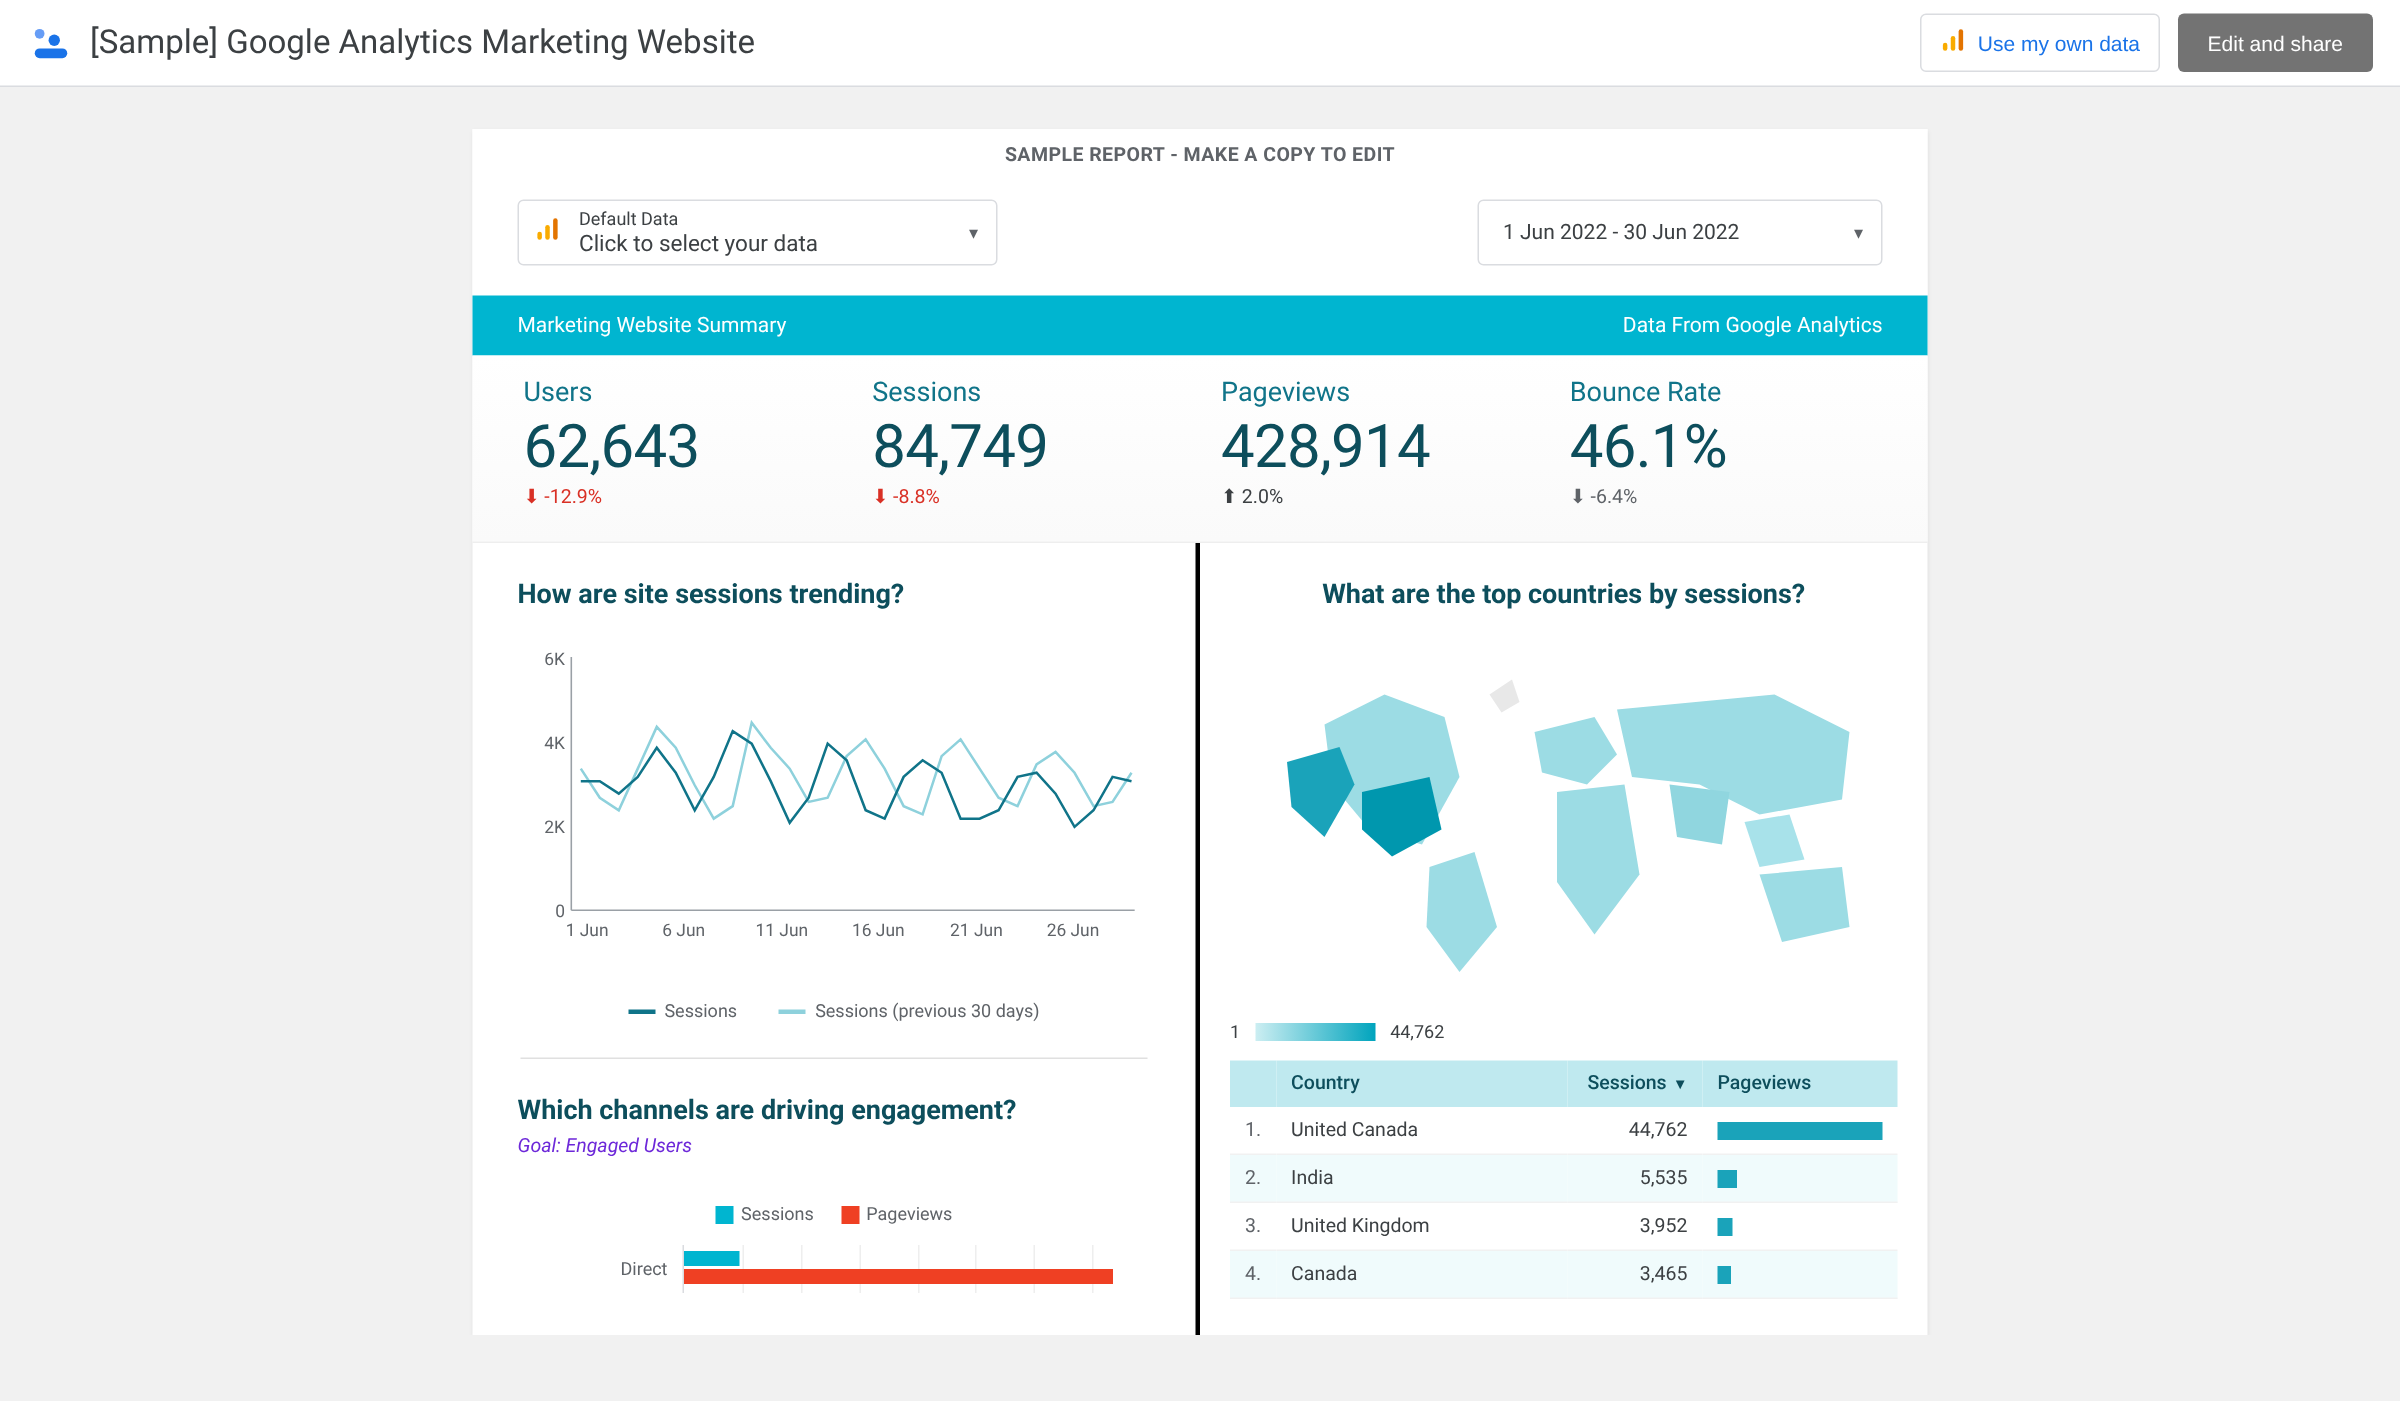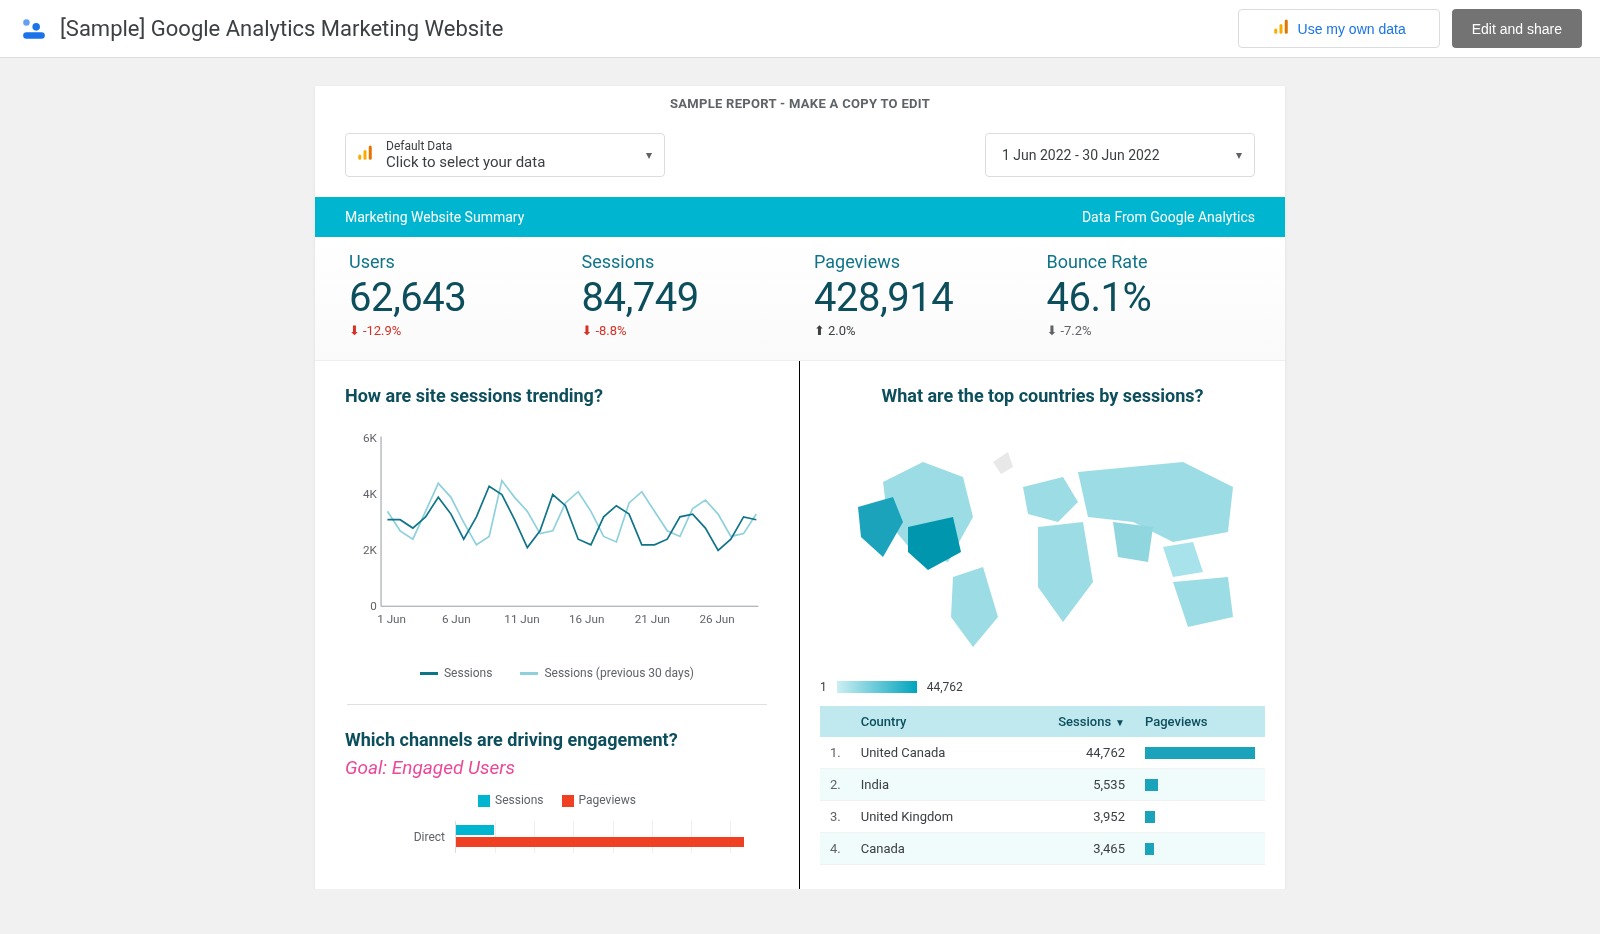--- a/index.html
+++ b/index.html
@@ -3,21 +3,21 @@
 <meta charset="utf-8">
 <style>
   * { box-sizing: border-box; margin: 0; padding: 0; }
   body { font-family: 'Roboto', 'Helvetica Neue', Arial, sans-serif; background: #f1f1f1; color: #3c4043; }
   
   .topbar { background: #fff; border-bottom: 1px solid #dadce0; display: flex; align-items: center; padding: 8px 18px; height: 58px; }
   .logo-icon { width: 32px; height: 32px; margin-right: 10px; position: relative; display:flex; align-items:center; justify-content:center;}
   .logo-svg { width: 26px; height: 26px; }
   .page-title { font-size: 22px; color: #3c4043; font-weight: 400; flex: 1; }
   .top-actions { display: flex; gap: 12px; }
-  .btn-outline { background: #fff; border: 1px solid #dadce0; border-radius: 4px; padding: 8px 33px; display: flex; align-items: center; gap: 8px; color: #1a73e8; font-size: 14px; cursor: pointer; font-weight:500;}
+  .btn-outline { background: #fff; border: 1px solid #dadce0; border-radius: 4px; padding: 8px 12px; display: flex; align-items: center; gap: 8px; color: #1a73e8; font-size: 14px; cursor: pointer; font-weight:500;}
   .btn-primary { background: #737373; color: #fff; border: none; border-radius: 4px; padding: 10px 20px; font-size: 14px; cursor: pointer; font-weight:500;}
   .ga-mini-icon svg { width: 18px; height: 18px; }
   
   .canvas { width: 970px; margin: 28px auto 0; background: #fff; box-shadow: 0 1px 3px rgba(0,0,0,0.08); }
   .banner { background: #fff; color: #5f6368; text-align: center; font-size: 13px; font-weight: 700; padding: 10px; letter-spacing: 0.3px; }
   .controls-row { background: #fff; padding: 12px 30px 20px; display: flex; justify-content: space-between; align-items:center; gap: 16px; }
   .ds-select { border: 1px solid #dadce0; border-radius: 4px; padding: 6px 40px 6px 10px; display: flex; align-items: center; gap: 12px; width: 320px; position: relative; cursor: pointer; height:44px;}
   .ds-select .caret, .date-select .caret { position: absolute; right: 12px; color: #5f6368; font-size:12px;}
   .ds-texts .l1 { font-size: 12px; color: #3c4043; }
   .ds-texts .l2 { font-size: 15px; color: #3c4043; }
@@ -28,37 +28,37 @@
   .kpi-row { display: flex; padding: 14px 20px 22px; background: linear-gradient(#fff, #fafafa); border-bottom: 1px solid #eee;}
   .kpi { flex: 1; padding: 0 14px; }
   .kpi-label { font-size: 18px; color: #107489; margin-bottom: 2px; }
   .kpi-value { font-size: 40px; font-weight: 400; color: #0d4e5c; letter-spacing:-0.5px;}
   .kpi-delta { font-size: 13px; display: flex; align-items: center; gap: 3px; margin-top:2px;}
   .delta-down { color: #d93025; }
   .delta-up { color: #3c4043; }
   .delta-muted { color: #5f6368; }
   
   .charts-grid { display: flex; }
-  .left-col { width: 50%; border-right: 1px solid #000000; padding: 24px 30px; }
+  .left-col { width: 50%; border-right: 3px solid #000000; padding: 24px 30px; }
   .right-col { width: 50%; padding: 24px 20px; }
   .card-title { font-size: 18px; font-weight: 700; color: #0d4e5c; margin-bottom: 16px; }
   .card-title.center { text-align:center; }
   
   .linechart { position: relative; height: 220px; margin-top:10px; }
   .linechart svg { width: 100%; height: 100%; }
   .y-tick-label { font-size: 11px; fill: #5f6368; text-anchor:end; }
   .x-tick-label { font-size: 11px; fill: #5f6368; text-anchor:middle; }
   .axis-line { stroke: #9aa0a6; stroke-width:1; }
   .series-current { stroke: #107489; stroke-width: 1.6; fill: none; }
   .series-prev { stroke: #8ed1dc; stroke-width: 1.6; fill: none; }
   .legend-row { display: flex; justify-content:center; gap: 28px; font-size: 12px; color:#5f6368; margin-top:24px;}
   .legend-swatch { display:inline-block; width:18px; height:3px; vertical-align:middle; margin-right:6px;}
   
   .divider { border-top:1px solid #e0e0e0; margin: 24px 2px; }
-  .sub-goal { font-size:19px; color:#ec4899; font-style:italic; margin-top:-10px; margin-bottom:14px;}
+  .sub-goal { font-size:13px; color:#6d28d9; font-style:italic; margin-top:-10px; margin-bottom:30px;}
   
   .bar-legend { display:flex; justify-content:center; gap:18px; font-size:12px; color:#5f6368; margin: 6px 0 14px;}
   .bar-sq { display:inline-block; width:12px; height:12px; vertical-align:middle; margin-right:5px;}
   .hbar-row { display:flex; align-items:center; font-size:12px; color:#5f6368; }
   .hbar-label { width: 110px; text-align:right; padding-right:10px;}
   .hbar-track { flex:1; position:relative; height:32px; border-left:1px solid #dadce0; }
   .hbar-track .grid { position:absolute; top:0; bottom:0; width:1px; background:#eeeeee;}
   .hbar-teal { position:absolute; top:4px; height:10px; background:#00b5d0; left:0;}
   .hbar-red { position:absolute; top:16px; height:10px; background:#ef4023; left:0;}
   
@@ -157,21 +157,21 @@
       <div class="kpi-delta delta-up">
           <span>⬆</span>
           <span>2.0%</span>
         </div>
     </div>
     <div class="kpi">
       <div class="kpi-label">Bounce Rate</div>
       <div class="kpi-value">46.1%</div>
       <div class="kpi-delta delta-muted">
           <span>⬇</span>
-          <span>-7.2%</span>
+          <span>-6.4%</span>
         </div>
     </div>
   </div>
 
   <div class="charts-grid">
 
     <div class="left-col">
       <div class="card-title">How are site sessions trending?</div>
       <div class="linechart">
         <svg viewBox="0 0 400 200" id="line-svg">

